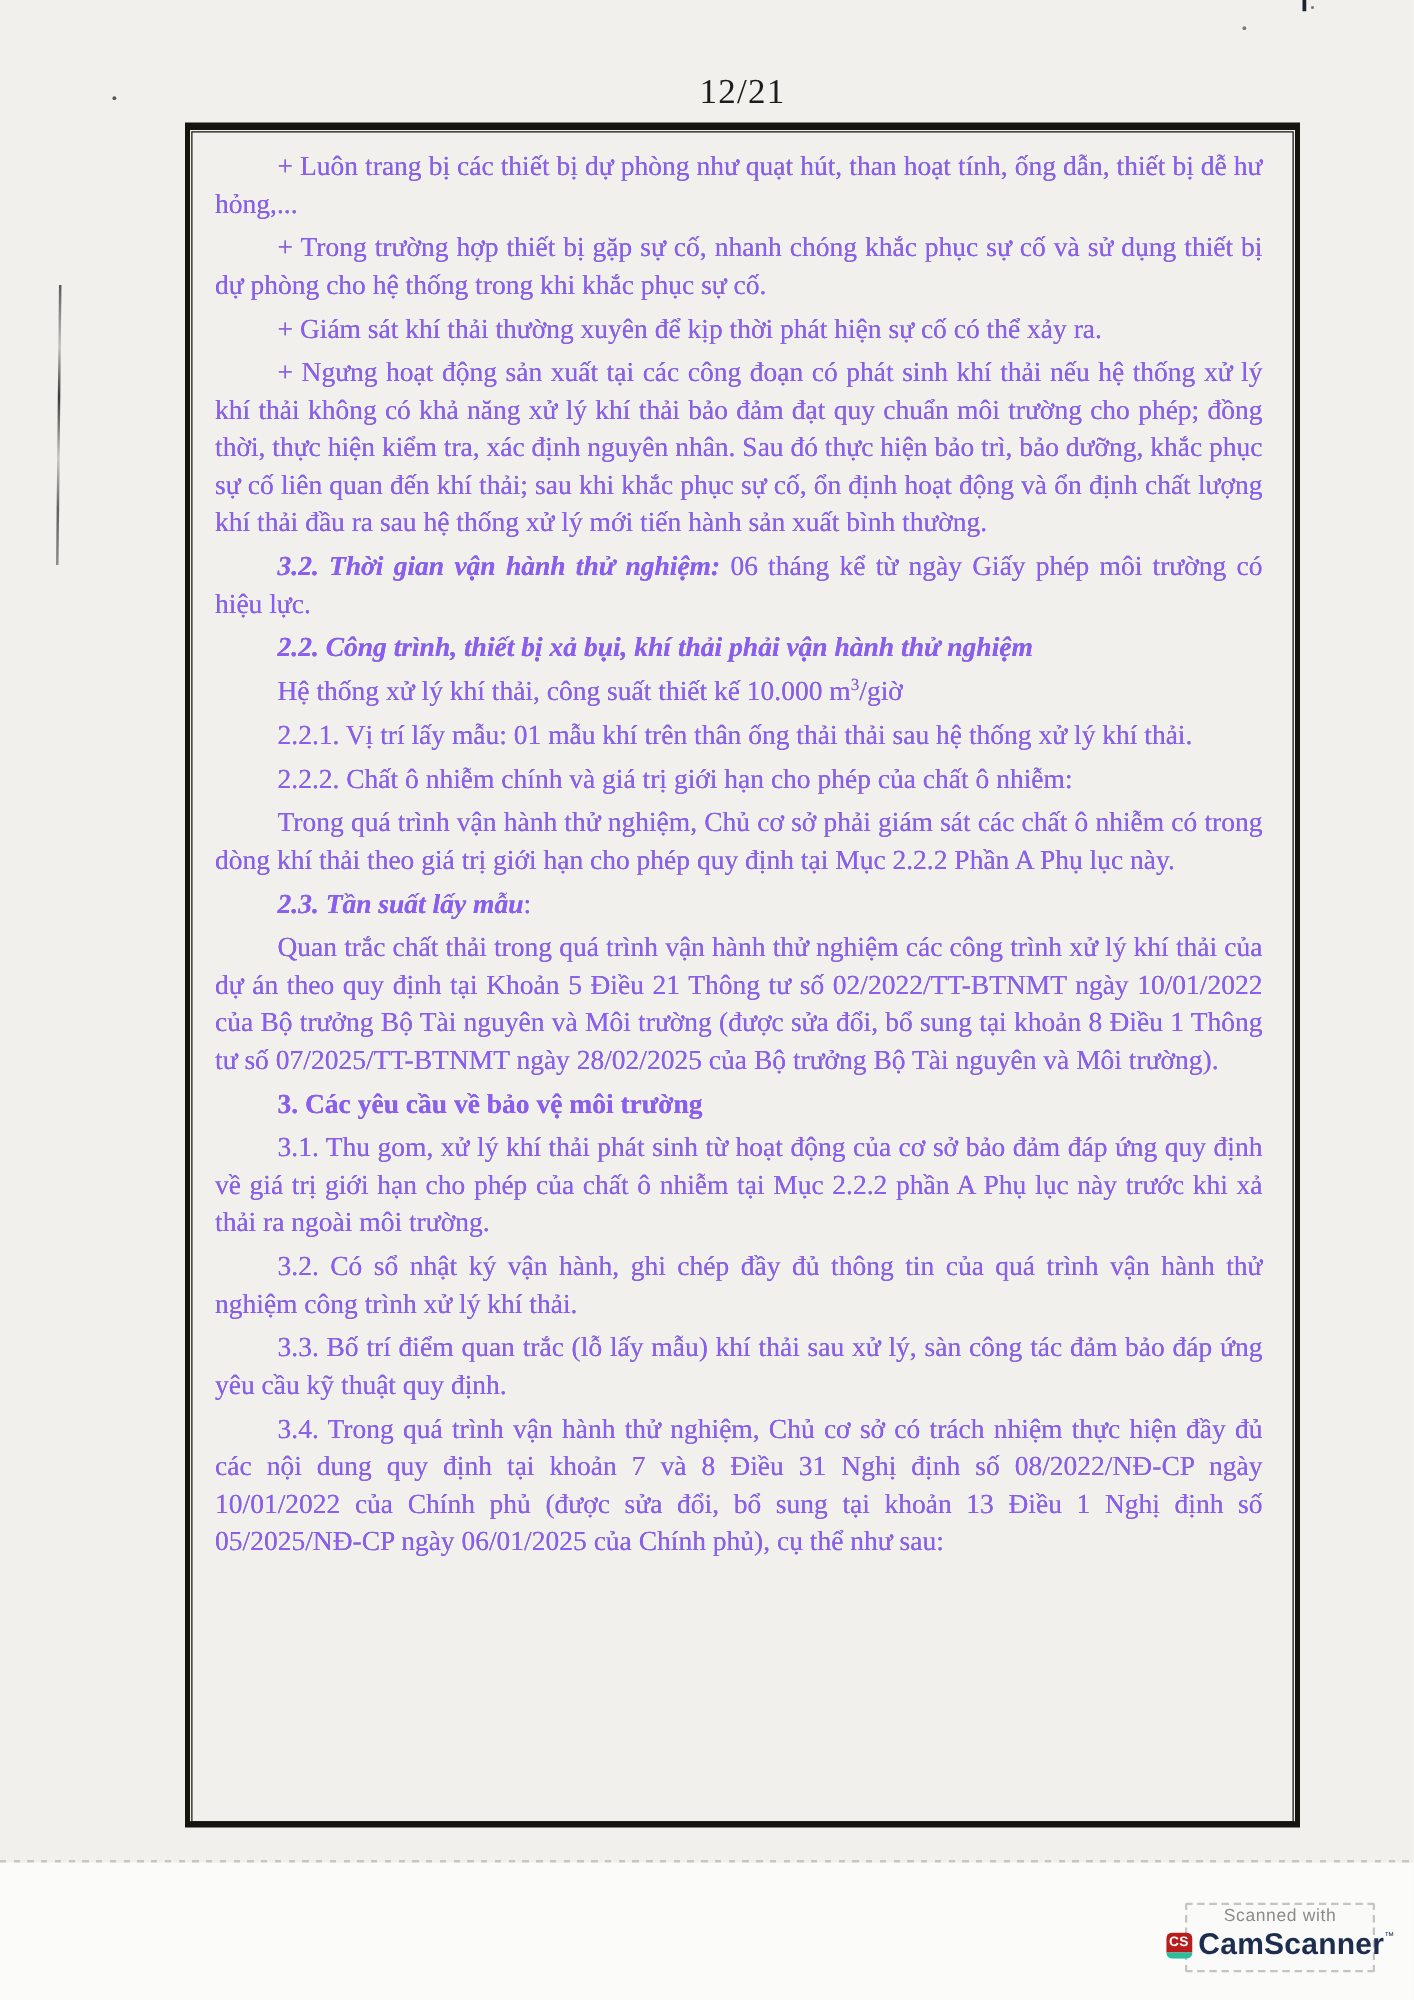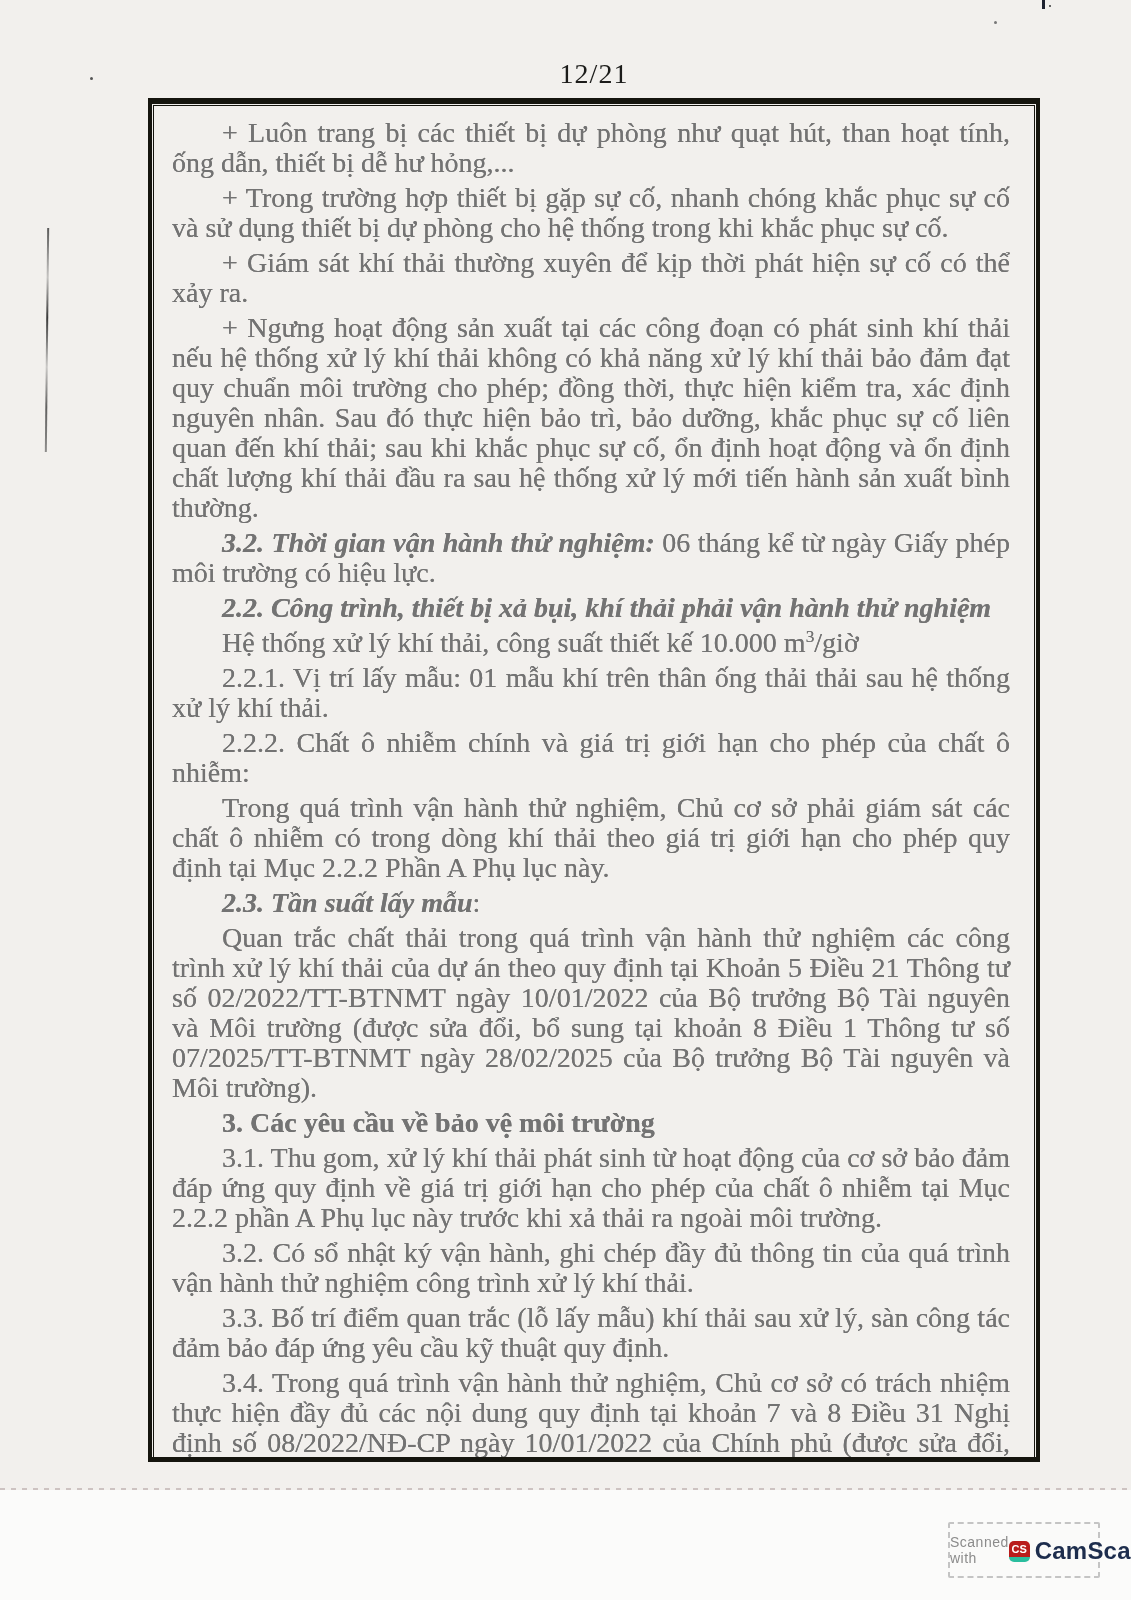--- a/index.html
+++ b/index.html
@@ -28,21 +28,21 @@
     box-sizing:border-box;
     border:4px solid #15150e;border-top-width:6px;border-bottom-width:5px;
     background:#f2f0ed;
   }
   .doc-inner{
     box-sizing:border-box;height:100%;
     border:1px solid #15150e;margin:1px;
     padding:12px 24px 0 18px;overflow:hidden;
   }
   .doc-body{
-    font-size:28px;line-height:30px;color:#737373;
+    font-size:22px;line-height:30px;color:#8b5cf6;
     text-align:justify;
     text-shadow:0 0 .5px rgba(20,20,20,.55);
   }
   .para{margin:5px 0 0 0;text-indent:50px;}
   .para:first-child{margin-top:0;}
   .para.heading{font-weight:bold;}
   .seg.bold{font-weight:bold;}
   .seg.bold-italic{font-weight:bold;font-style:italic;}
   sup.seg{font-size:.62em;line-height:0;}
   
@@ -57,21 +57,21 @@
   .speck-a{left:1042px;top:0;width:3px;height:9px;background:#1e2230;}
   .speck-b{left:1049px;top:5px;width:2px;height:2px;background:#666;}
   .speck-c{left:994px;top:21px;width:3px;height:3px;border-radius:50%;background:#777;}
   .speck-d{left:90px;top:77px;width:3px;height:3px;border-radius:50%;background:#555;}
   
   .badge{
     position:absolute;left:948px;top:1522px;width:152px;height:56px;
     box-sizing:border-box;border:2px dashed #c4c4c4;border-radius:2px;
     background:#fafaf9;
     font-family:"Liberation Sans","DejaVu Sans",sans-serif;
-    display:flex;flex-direction:row;align-items:center;justify-content:flex-start;
+    display:flex;flex-direction:column;align-items:center;justify-content:flex-start;
   }
   .badge-line1{font-size:14px;color:#8b8b8b;letter-spacing:.5px;}
   .badge-line2{display:flex;align-items:center;margin-top:2px;}
   .cs-logo{
     display:inline-flex;flex-direction:column;width:21px;height:21px;
     border-radius:5px;overflow:hidden;margin-right:5px;flex:none;
   }
   .cs-text{
     flex:1;background:#b91c1c;color:#ffffff;
     font-size:11px;font-weight:bold;letter-spacing:.2px;

